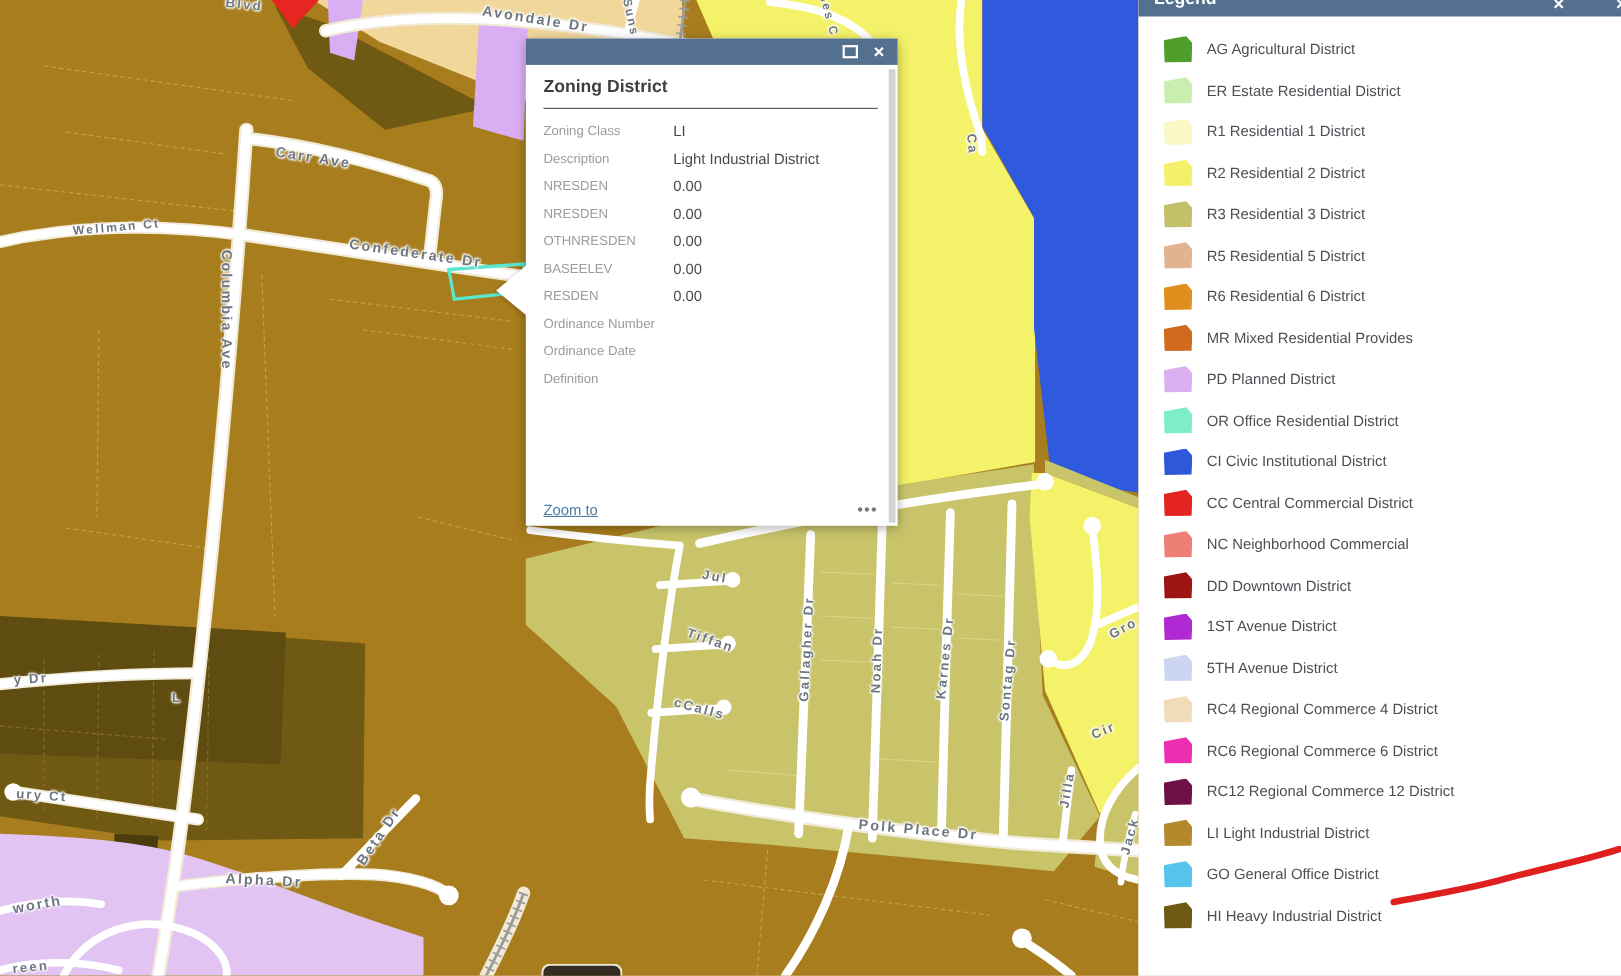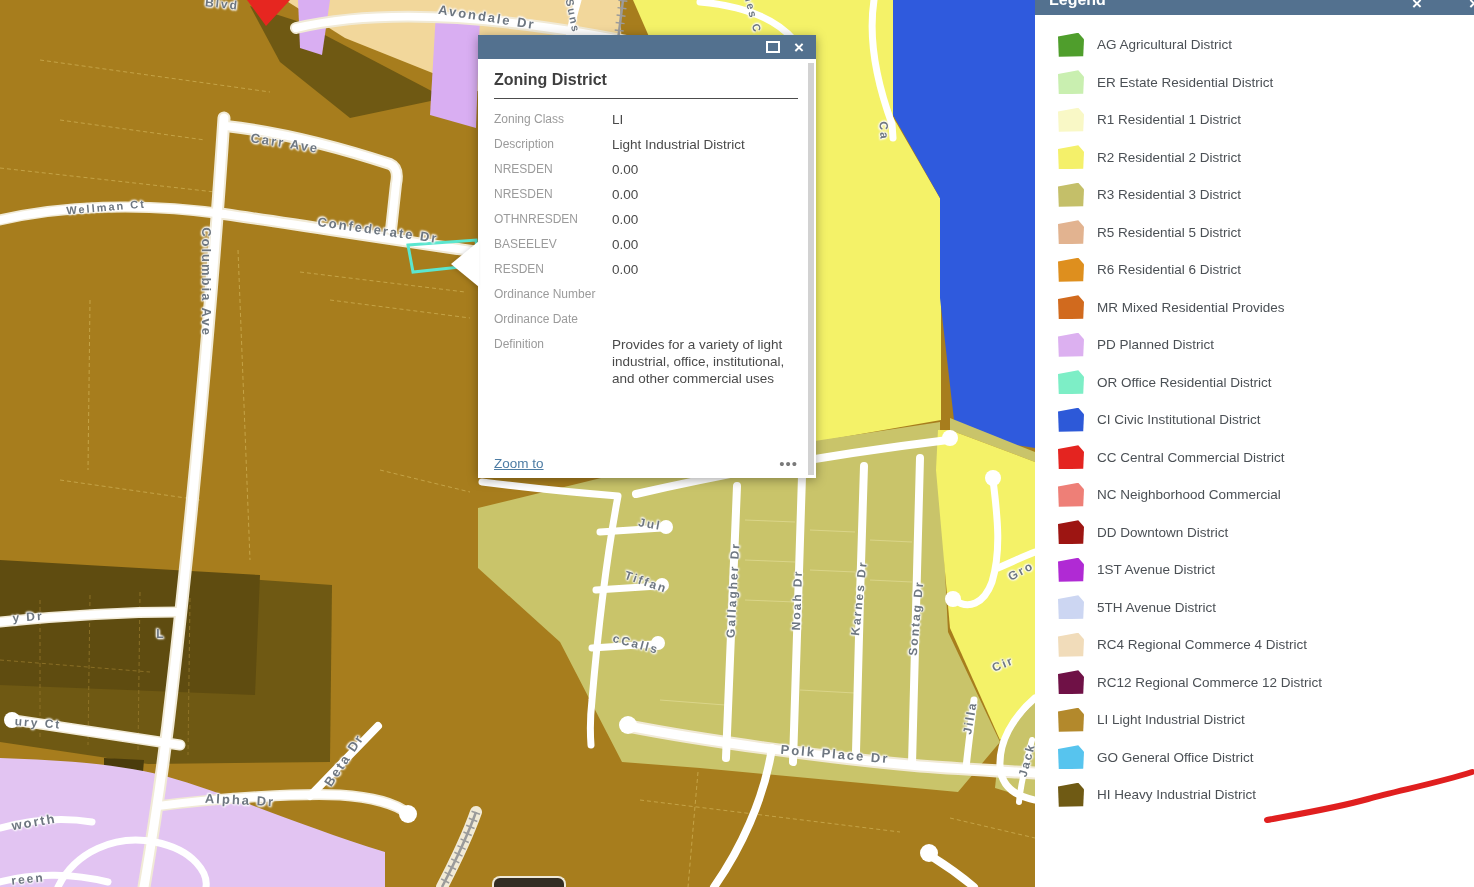--- a/index.html
+++ b/index.html
@@ -358,21 +358,20 @@
           <div class="fvalue"></div>
         </div>
 
         <div class="frow">
           <div class="flabel">Ordinance Date</div>
           <div class="fvalue"></div>
         </div>
 
         <div class="frow">
           <div class="flabel">Definition</div>
-          <div class="fvalue">Provides for a variety of light industrial, office, institutional, and other commercial uses</div>
         </div>
       </div>
   </div>
   <div id="popup-footer">
     <span id="zoom-to">Zoom to</span>
     <span id="more-options">•••</span>
   </div>
   <div id="popup-scrollbar">
     <div id="popup-scroll-thumb"></div>
   </div>
@@ -465,20 +464,24 @@
       <div class="lrow">
         <span class="swatch" style="background: rgb(204, 214, 242);"></span>
         <span class="llabel">5TH Avenue District</span>
       </div>
 
       <div class="lrow">
         <span class="swatch" style="background: rgb(241, 220, 186);"></span>
         <span class="llabel">RC4 Regional Commerce 4 District</span>
       </div>
 
+      <div class="lrow">
+        <span class="swatch" style="background: rgb(238, 46, 177);"></span>
+        <span class="llabel">RC6 Regional Commerce 6 District</span>
+      </div>
 
       <div class="lrow">
         <span class="swatch" style="background: rgb(111, 17, 70);"></span>
         <span class="llabel">RC12 Regional Commerce 12 District</span>
       </div>
 
       <div class="lrow">
         <span class="swatch" style="background: rgb(179, 137, 44);"></span>
         <span class="llabel">LI Light Industrial District</span>
       </div>

